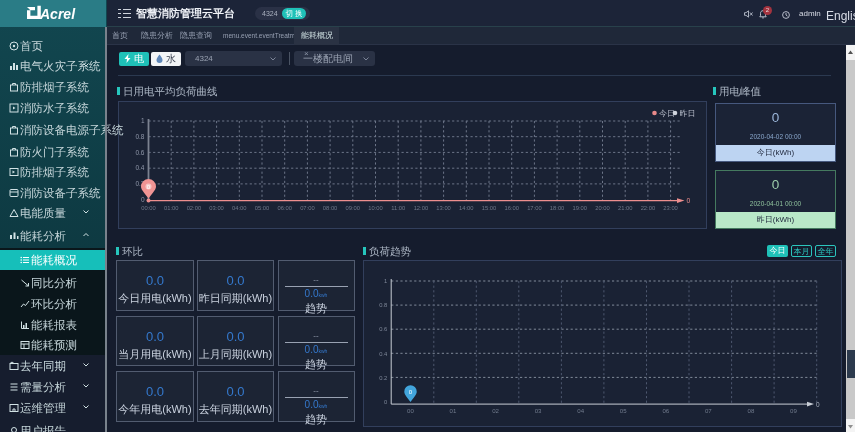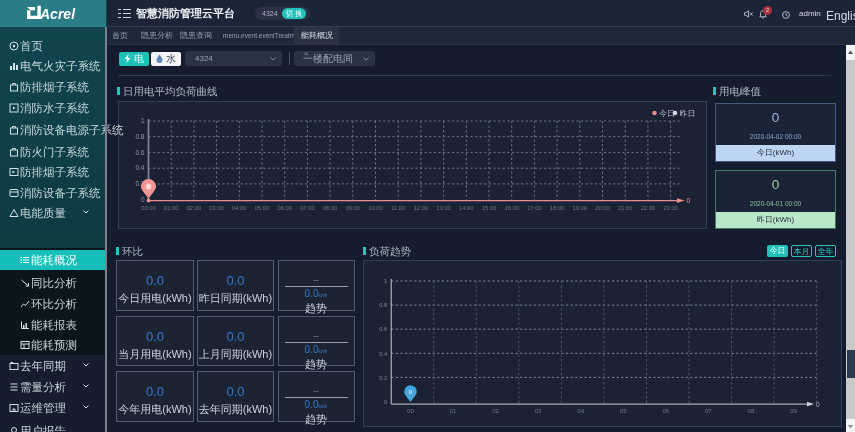--- a/index.html
+++ b/index.html
@@ -386,20 +386,29 @@
       </div>
     <div class="mi" style="top:203px">
         <svg class="ic" viewBox="0 0 10 10">
           <path d="M5 1.5 L9 8.5 H1 z" fill="none" stroke="#d2e2e5"></path>
         </svg>
         <span class="tx">电能质量</span>
         <svg class="ch" viewBox="0 0 8 8">
           <path d="M1.5 2.5 L4 5 6.5 2.5" stroke="#d2e2e5" fill="none"></path>
         </svg>
       </div>
+    <div class="mi" style="top:226px">
+        <svg class="ic" viewBox="0 0 10 10">
+          <path d="M1 8 L1 4 3 4 3 8 M4.5 8 L4.5 1.5 6.5 1.5 6.5 8 M8 8 L8 5 9.5 5 9.5 8z" fill="#d2e2e5"></path>
+        </svg>
+        <span class="tx">能耗分析</span>
+        <svg class="ch" viewBox="0 0 8 8">
+          <path d="M1.5 5 L4 2.5 6.5 5" stroke="#d2e2e5" fill="none"></path>
+        </svg>
+      </div>
     <div class="mi sub" style="top:250px;color:#fff">
         <svg class="ic" viewBox="0 0 10 10">
           <path d="M3 2.5 H9 M3 5 H9 M3 7.5 H9" stroke="#fff"></path>
           <circle cx="1.2" cy="2.5" r="0.8" fill="#fff"></circle>
           <circle cx="1.2" cy="5" r="0.8" fill="#fff"></circle>
           <circle cx="1.2" cy="7.5" r="0.8" fill="#fff"></circle>
         </svg>
         <span class="tx">能耗概况</span>
       </div>
     <div class="mi sub" style="top:273px">

